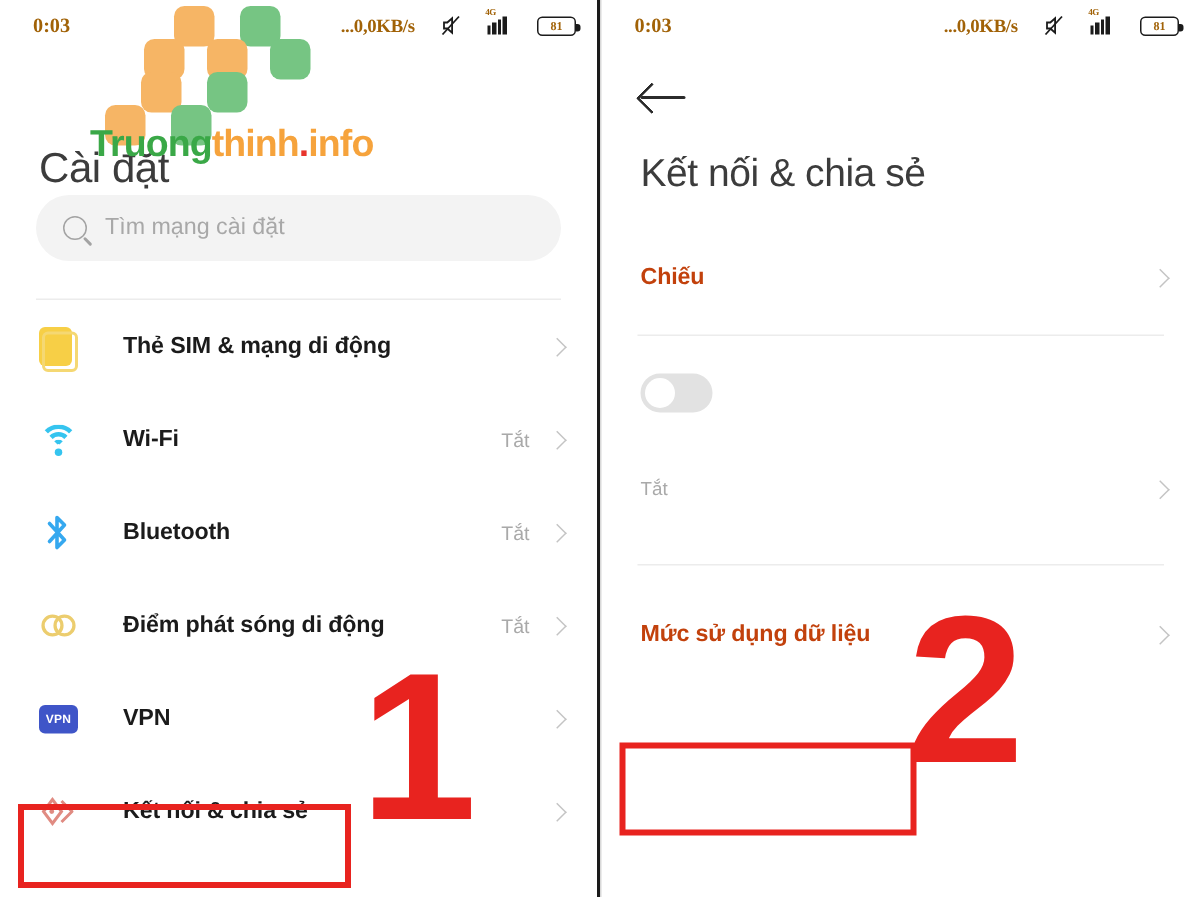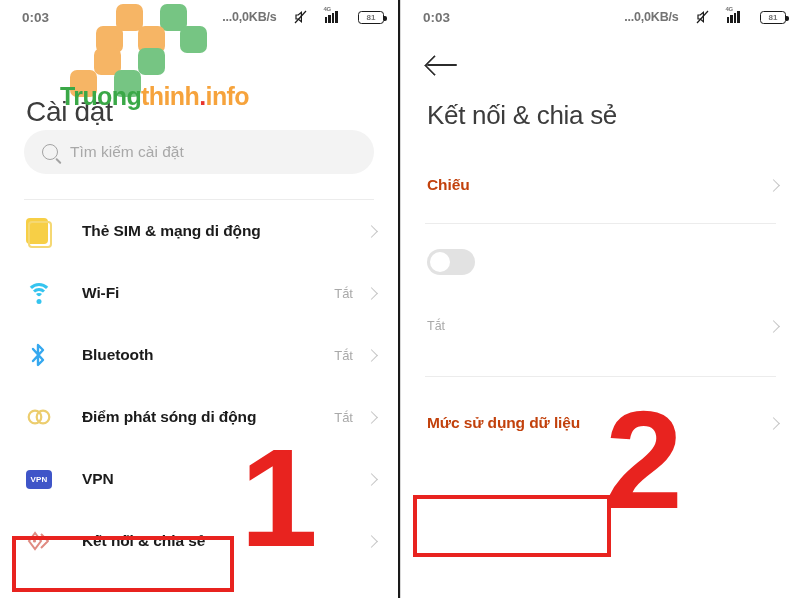--- a/index.html
+++ b/index.html
@@ -25,21 +25,22 @@
 
   
   .statusbar {
     height: 34px;
     display: flex;
     align-items: center;
     justify-content: space-between;
     padding: 0 14px 0 22px;
     font-size: 13.5px;
     font-weight: bold;
-    color: #737373;
+    color: #a16207;
+    font-family: Liberation Serif, serif;
   }
   .sb-right { display: flex; align-items: center; gap: 17px; }
   .sb-speed { font-size: 12.5px; font-weight: bold; letter-spacing: -0.2px; }
   .icn { display: inline-block; }
 
   .mute-icon { width: 13px; height: 14px; position: relative; }
   .sig { display: flex; align-items: flex-end; gap: 1px; height: 12px; position: relative; padding-left: 1px;}
   .sig i { display:block; width: 2.5px; background: #1b1b1b; }
   .sig i:nth-child(1){height:4px}
   .sig i:nth-child(2){height:6px}
@@ -279,21 +280,21 @@
         <span class="wm-g">Truong</span><span class="wm-o">thinh</span><span class="wm-r">.</span><span class="wm-o">info</span>
       </div>
     </div>
 
     <div class="left-head">
       <div class="page-title" style="padding-top:62px;">Cài đặt</div>
     </div>
 
     <div class="searchbar">
       <span class="search-ico"></span>
-      <span class="search-ph">Tìm kiếm cài đặt</span>
+      <span class="search-ph">Tìm mạng cài đặt</span>
     </div>
 
     <div class="sep"></div>
 
     <div class="list">
 
       <div class="row">
         <span class="ico-slot">
             <span class="ic-sim"></span>
           </span>

